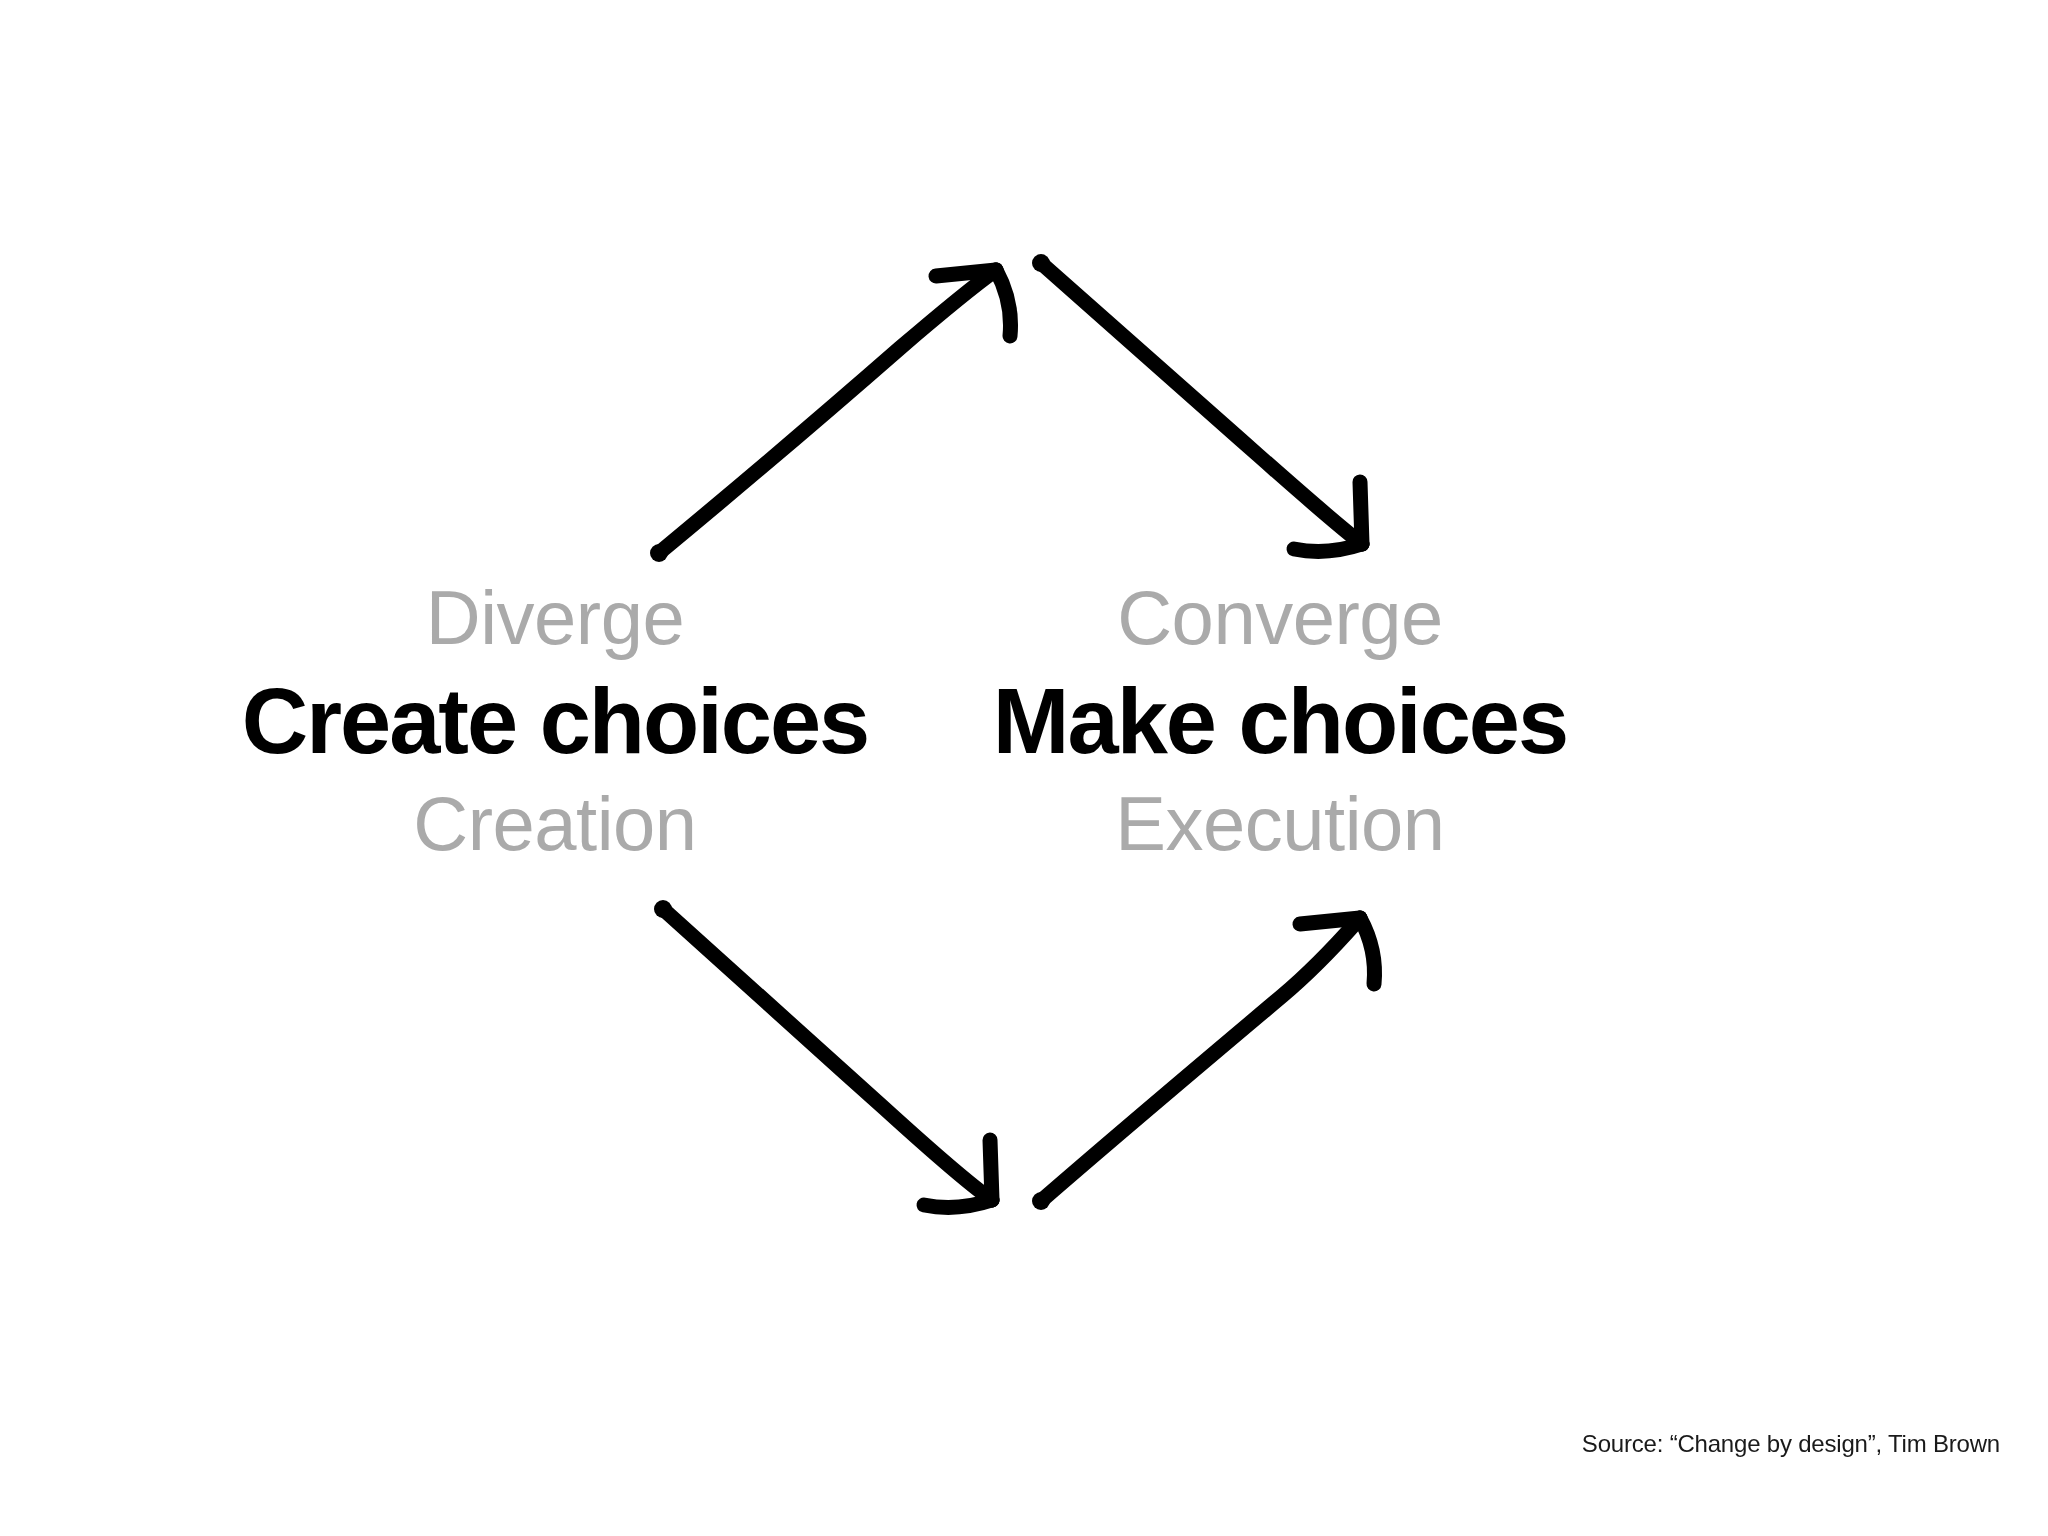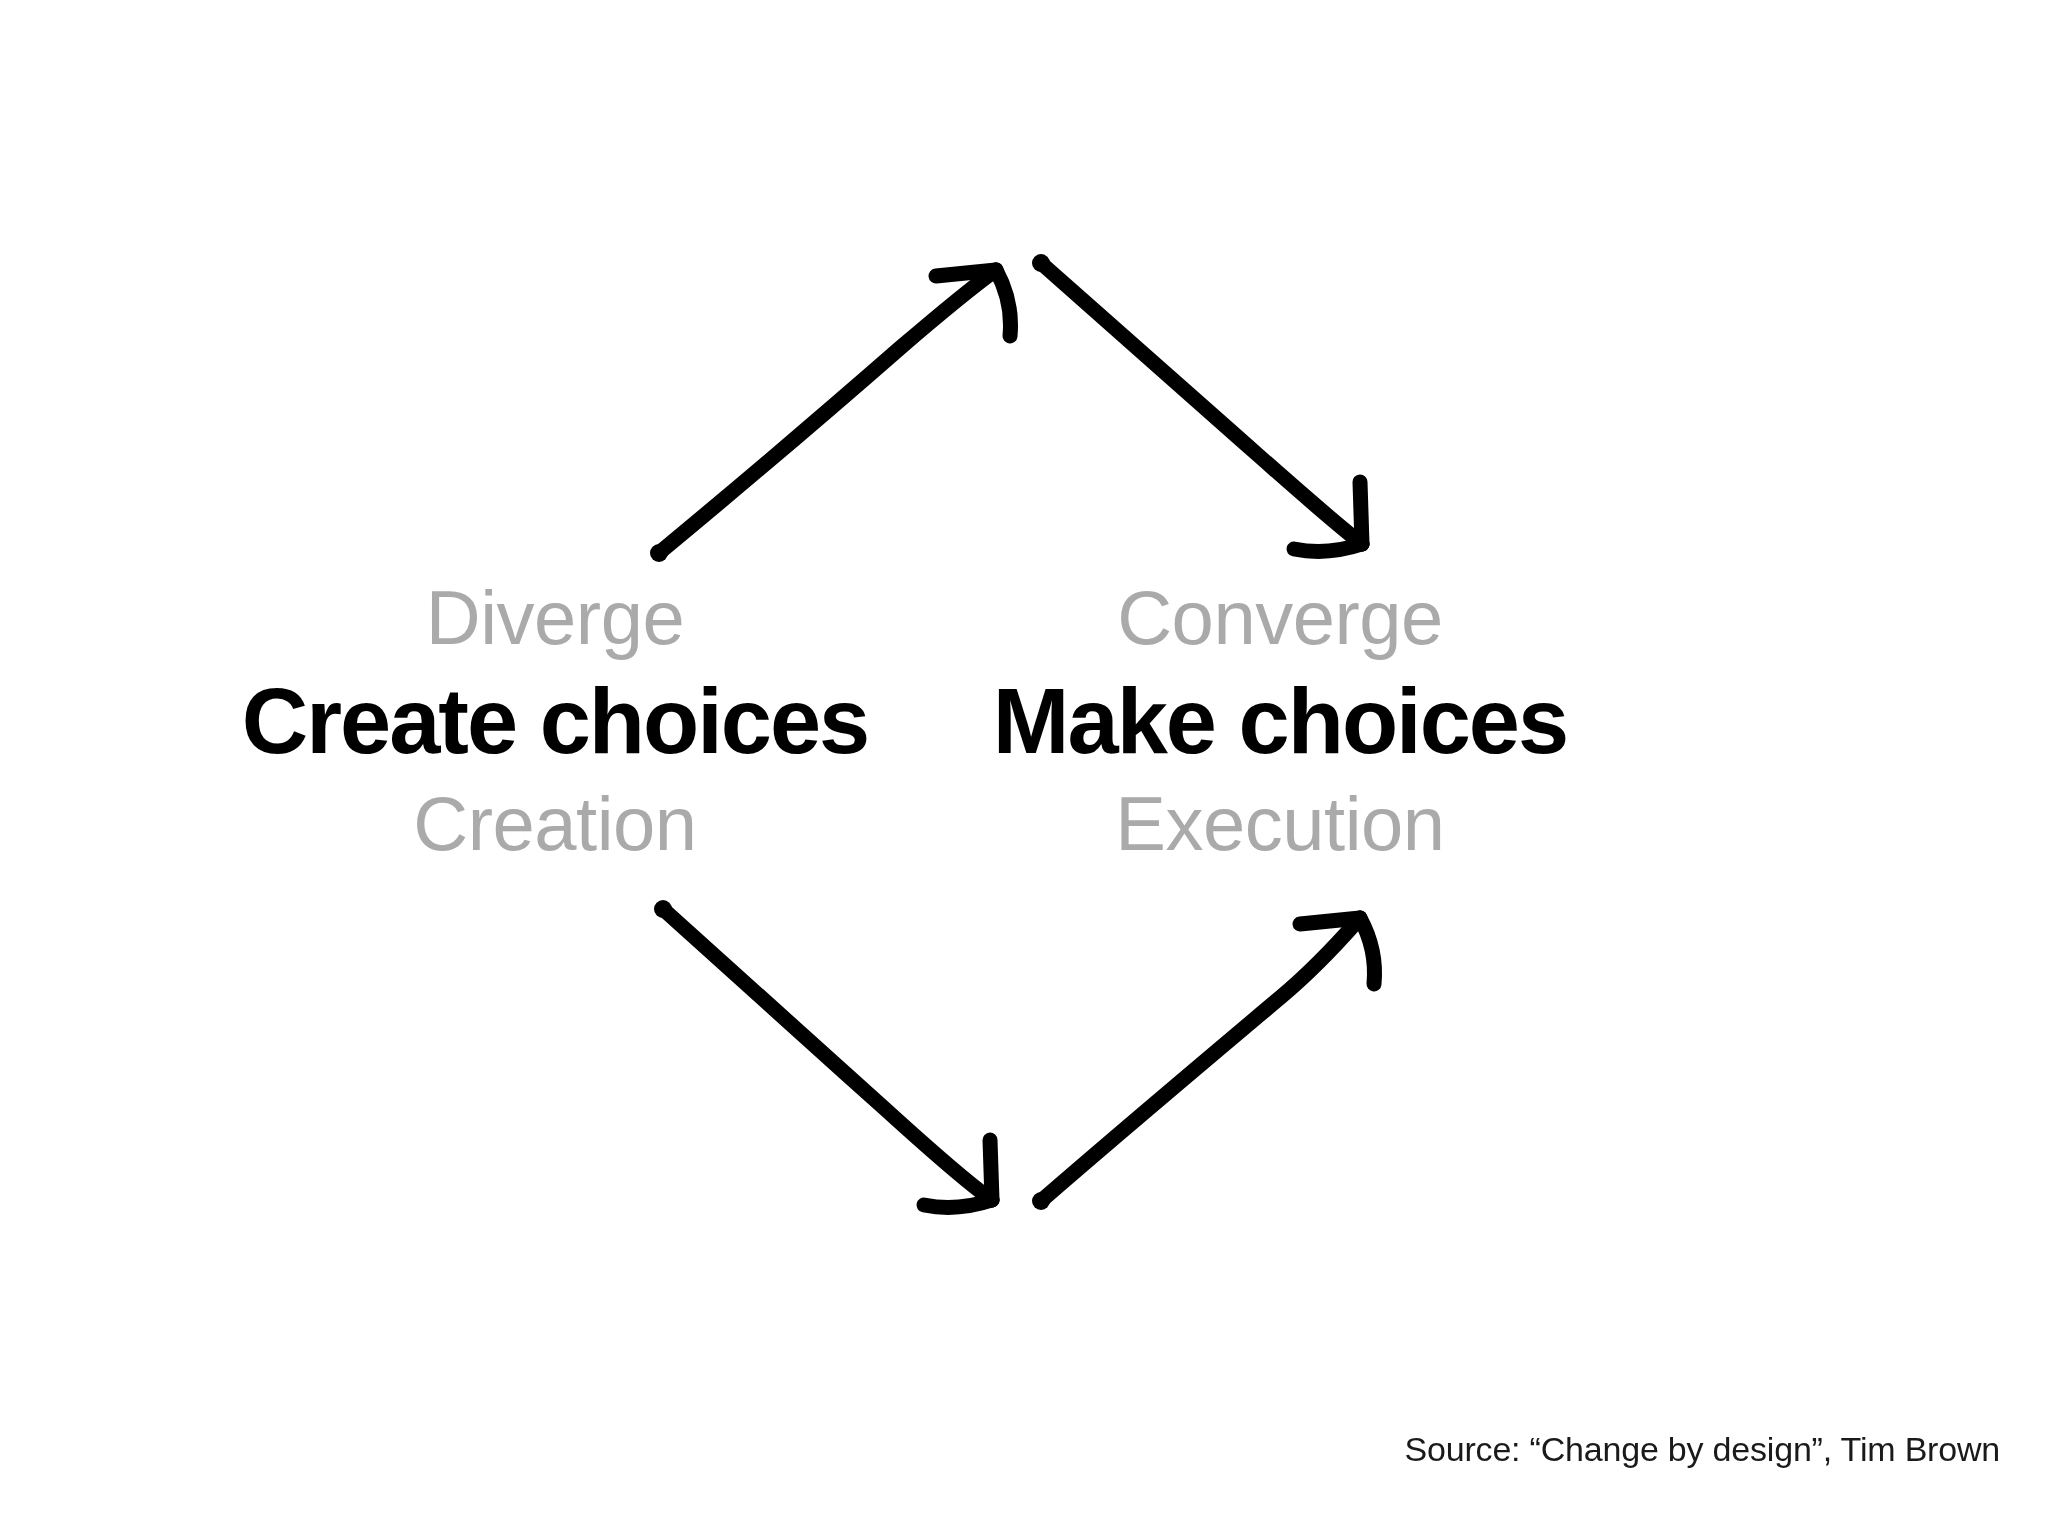--- a/index.html
+++ b/index.html
@@ -57,21 +57,21 @@
     font-weight: 400;
     color: #aaaaaa;
     letter-spacing: -0.5px;
     height: 96px;
     line-height: 96px;
   }
   #source-note {
     position: absolute;
     right: 48px;
     top: 1430px;
-    font-size: 34px;
+    font-size: 24px;
     font-weight: 400;
     color: #1a1a1a;
     letter-spacing: -0.2px;
     white-space: nowrap;
   }
 </style>
 </head>
 <body>
 
 <div id="slide">

